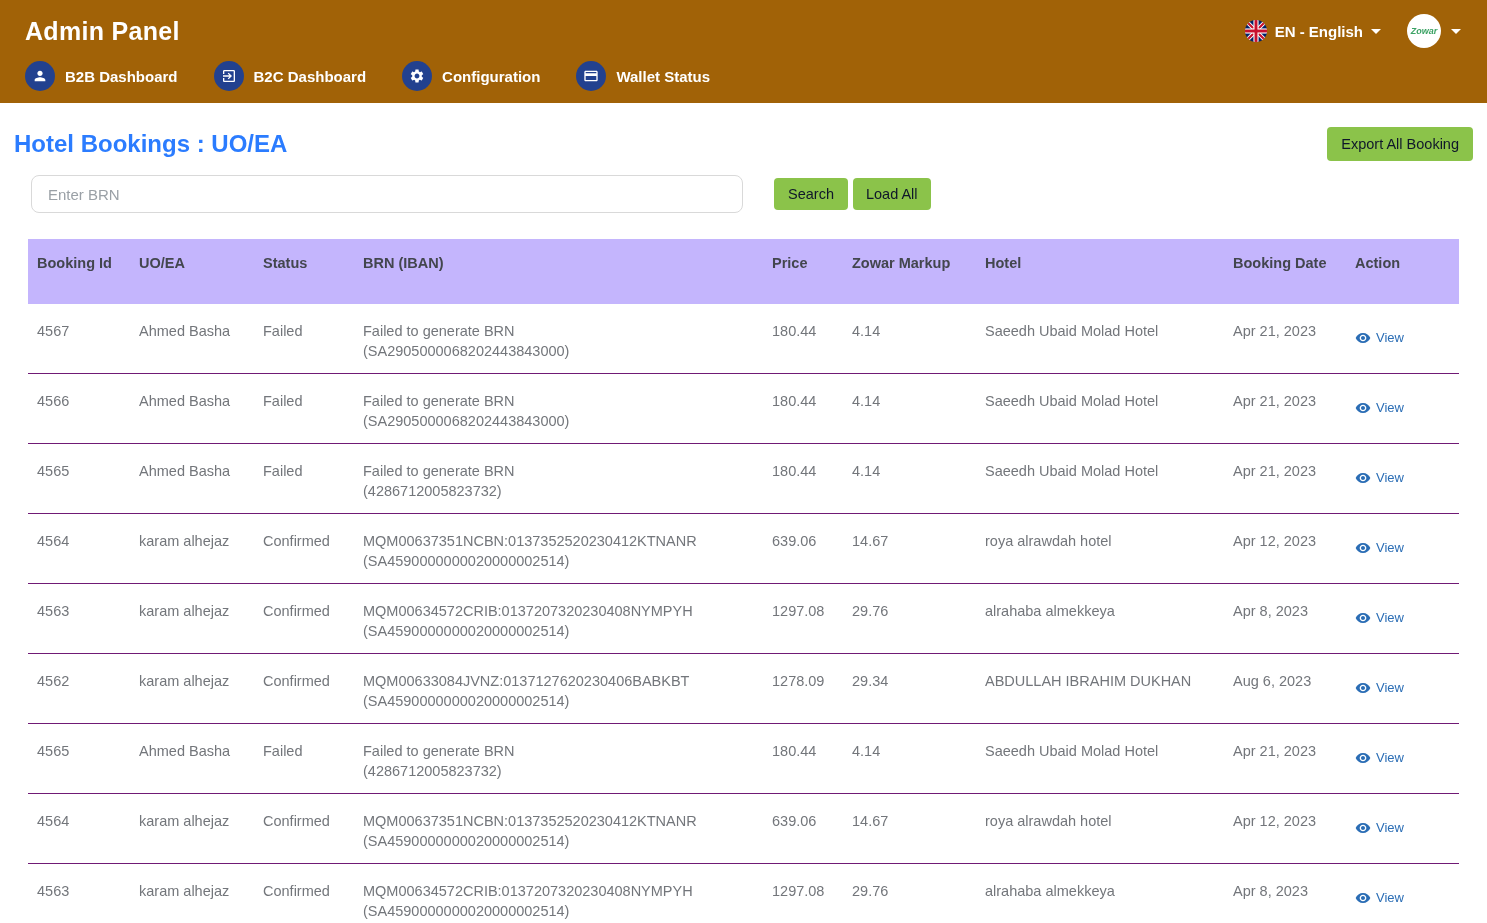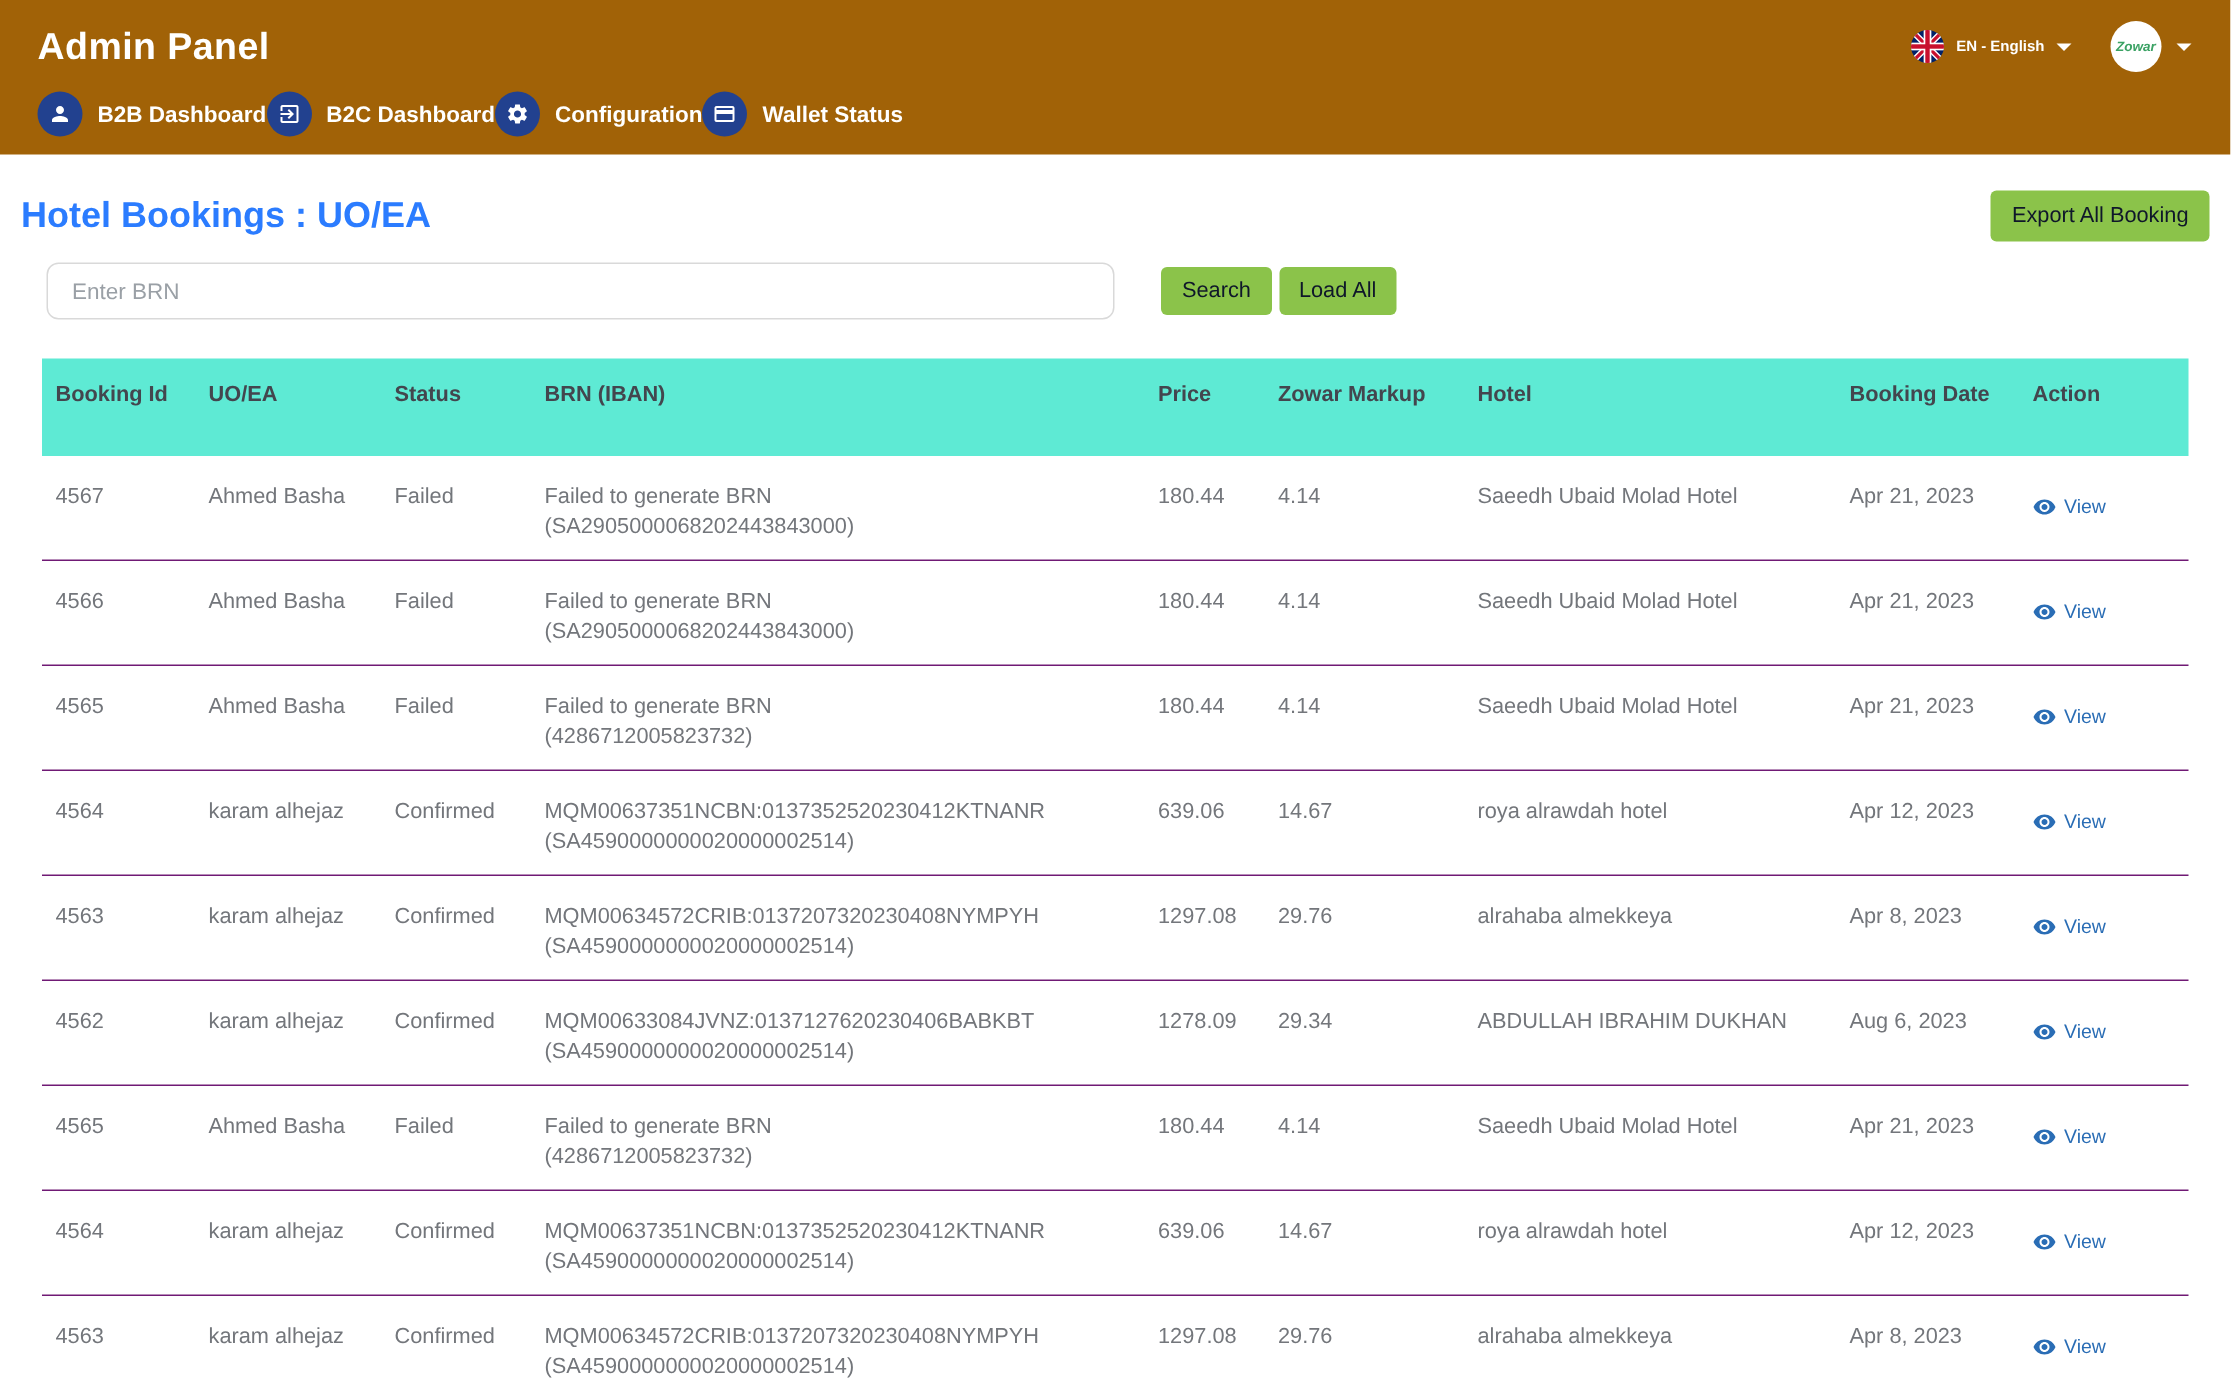--- a/index.html
+++ b/index.html
@@ -6,29 +6,29 @@
   html,body { width:1487px; height:923px; overflow:hidden; background:#fff;
               font-family:"Liberation Sans", sans-serif; }
 
   
   .app-header { background:#a16207; height:103px; padding:14px 20px 0 25px; color:#fff; }
   .header-top { display:flex; justify-content:space-between; align-items:center; }
   .app-title { font-size:25px; font-weight:bold; letter-spacing:.3px; }
   .header-right { display:flex; align-items:center; gap:26px; padding-right:6px; }
   .lang-switch { display:flex; align-items:center; gap:8px; cursor:pointer; }
   .flag { width:22px; height:22px; border-radius:50%; overflow:hidden; display:inline-flex; }
-  .lang-label { font-size:10px; font-weight:bold; }
+  .lang-label { font-size:15px; font-weight:bold; }
   .caret { width:0; height:0; border-left:5px solid transparent; border-right:5px solid transparent;
            border-top:5px solid #fff; display:inline-block; }
   .avatar-wrap { display:flex; align-items:center; gap:10px; cursor:pointer; }
   .avatar { width:34px; height:34px; background:#fff; border-radius:50%; display:flex;
             align-items:center; justify-content:center; overflow:hidden; }
   .avatar span { color:#3ba264; font-size:9px; font-weight:bold; font-style:italic; }
 
-  .nav-row { display:flex; align-items:center; margin-top:13px; }
+  .nav-row { display:flex; align-items:center; gap:36px; margin-top:13px; }
   .nav-item { display:flex; align-items:center; gap:10px; cursor:pointer; }
   .nav-icon-circle { width:30px; height:30px; border-radius:50%; background:#22418f;
                      display:flex; align-items:center; justify-content:center; }
   .nav-icon-circle svg { width:16px; height:16px; fill:#fff; }
   .nav-label { font-size:15px; font-weight:bold; color:#fff; }
 
   
   .title-row { display:flex; justify-content:space-between; align-items:center;
                padding:24px 14px 0 14px; }
   .page-title { color:#2b7cff; font-size:24px; font-weight:bold; }
@@ -39,21 +39,21 @@
   .search-input { width:712px; height:38px; border:1px solid #d9d9d9; border-radius:8px;
                   padding:0 16px; font-size:15px; color:#444; outline:none; font-family:inherit; }
   .search-input::placeholder { color:#9aa0a6; }
   .btn-search { margin-left:31px; padding:8px 14px; }
   .btn-loadall { margin-left:5px; padding:8px 13px; }
 
   
   .booking-table { margin:26px 28px 0 28px; }
   .thead, .trow { display:grid;
     grid-template-columns:102px 124px 100px 409px 80px 133px 248px 122px 1fr; }
-  .thead { background:#5eead4; height:65px; }
+  .thead { background:#c4b5fd; height:65px; }
   .th { padding:14px 8px 0 9px; font-size:14.5px; font-weight:bold; color:#43464e; line-height:20px; }
   .trow { height:70px; border-bottom:1px solid #701a75; }
   .td { padding:17px 8px 0 9px; font-size:14.5px; color:#73767b; line-height:20px; }
   .td .line2 { display:block; }
   .action-cell { padding-top:24px; }
   .view-link { display:inline-flex; align-items:center; gap:5px; color:#2a6db5;
                font-size:13px; cursor:pointer; }
   .view-link svg { width:16px; height:16px; fill:#2a6db5; }
 </style>
 </head>

